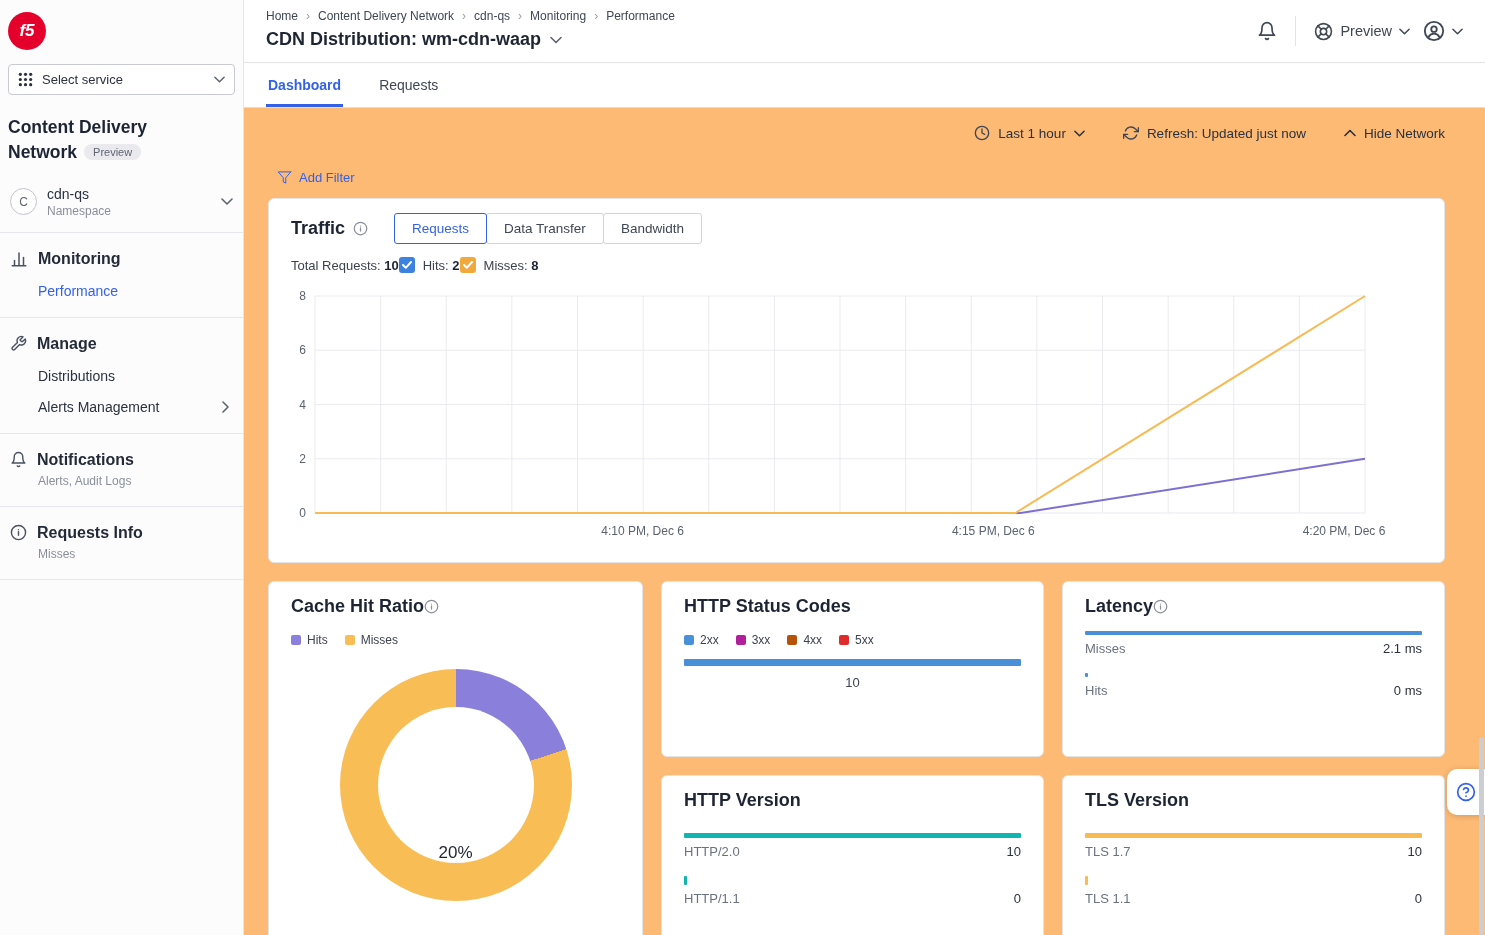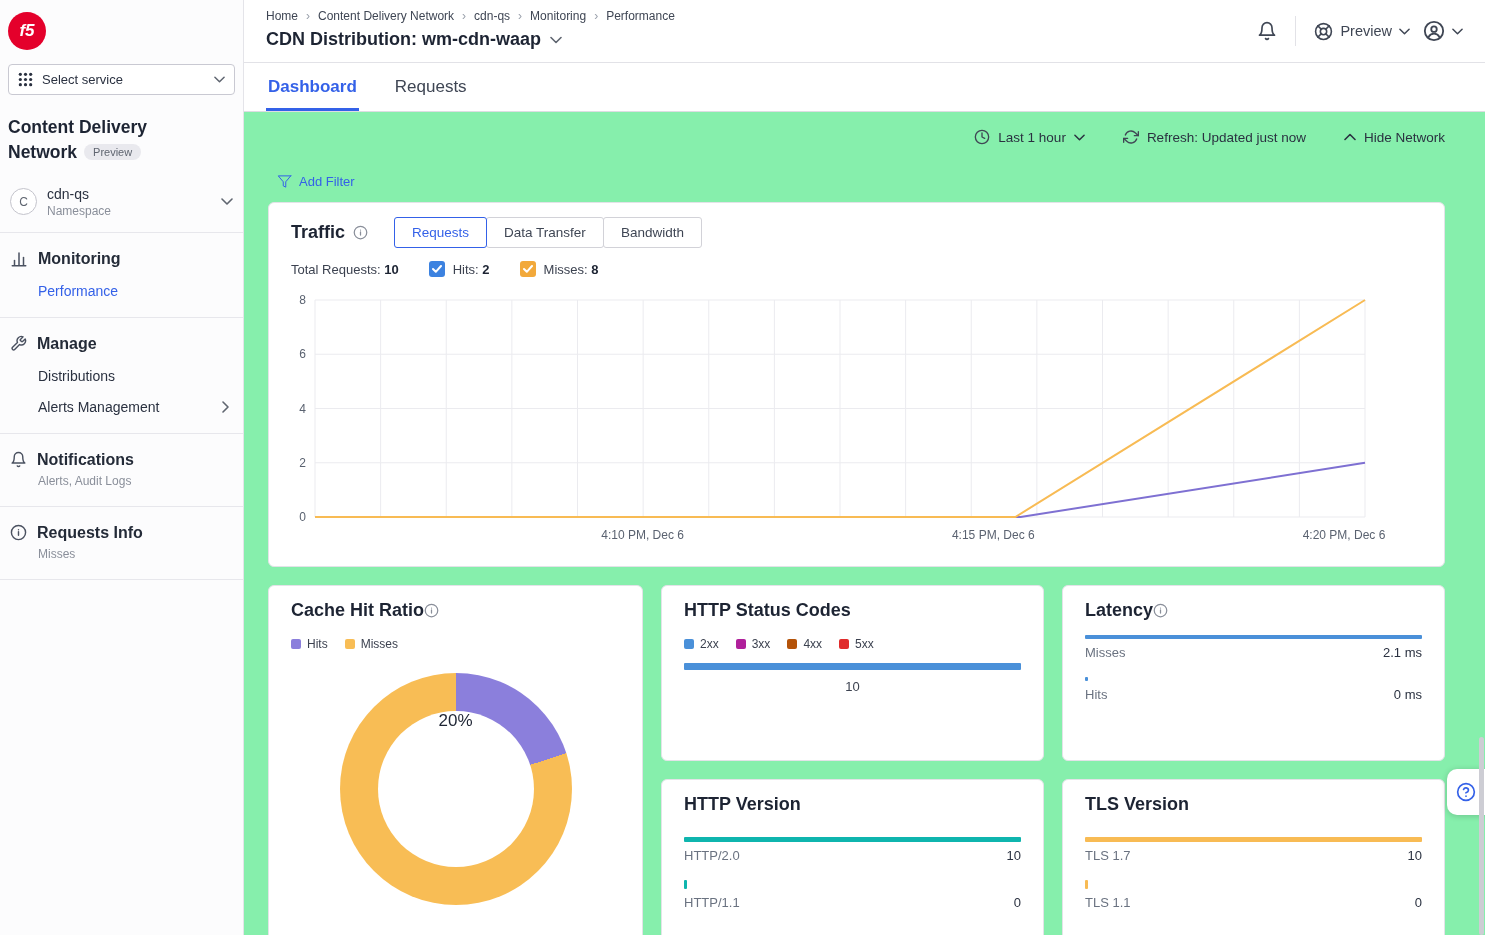--- a/index.html
+++ b/index.html
@@ -39,42 +39,42 @@
   .crumb.u{}
   .sep{color:#9aa0ab;font-size:12px}
   .page-title-row{display:flex;align-items:center;gap:9px;margin-top:6px}
   .page-title{font-size:18px;font-weight:700;color:#1d2433}
   .page-title-row .chev{color:#5f6570;cursor:pointer}
   .topbar-right{position:absolute;top:16px;right:22px;display:flex;align-items:center;gap:13px;color:#3f4654}
   .iconbtn{background:none;border:none;color:#3f4654;cursor:pointer;display:flex}
   .vdiv{width:1px;height:30px;background:#e2e2e7;margin:0 5px}
   .support,.account{display:flex;align-items:center;gap:7px;font-size:14.5px;cursor:pointer}
   .tabs{background:#fff;border-bottom:1px solid #dddde2;padding:0 22px;display:flex;gap:34px;flex-shrink:0}
-  .tab{padding:14px 2px 11px;font-size:17px;color:#3f4654;border-bottom:3px solid transparent;cursor:pointer}
+  .tab{padding:14px 2px 11px;font-size:14px;color:#3f4654;border-bottom:3px solid transparent;cursor:pointer}
   .tab.active{color:var(--accent,#3461e8);font-weight:600;border-bottom-color:var(--accent,#3461e8)}
 
-  .content{flex:1;background:#86efac;padding:17px 40px 12px 24px;overflow:hidden;min-height:0}
+  .content{flex:1;background:#fdba74;padding:17px 40px 12px 24px;overflow:hidden;min-height:0}
   .tb-row{display:flex;justify-content:flex-end;align-items:center;gap:38px;font-size:13.5px;color:#2a3140;margin-bottom:29px}
   .tool{display:flex;align-items:center;gap:8px;cursor:pointer}
   .tool .ticon{color:#3f4654;display:flex}
   .add-filter{display:inline-flex;align-items:center;gap:7px;color:var(--accent,#3461e8);font-size:13px;margin:0 0 13px 9px;cursor:pointer}
 
   .card{background:#fff;border:1px solid #e3e3e8;border-radius:6px;padding:14px 22px}
   .card-title{font-size:18px;font-weight:600;color:#1d2433;display:inline}
   .card-head{display:flex;align-items:center;}
   .info-ic{color:#8a8f9a;cursor:pointer;display:flex}
 
   
   .traffic-card{height:365px;margin-bottom:18px;overflow:hidden}
   .tc-head{display:flex;align-items:center;gap:8px}
   .seg{display:flex;margin-left:18px}
   .seg-btn{height:31px;padding:0 17px;font-size:13.5px;font-family:inherit;background:#fff;border:1px solid #d2d2d8;color:#3f4654;cursor:pointer;border-radius:3px;margin-left:-1px;position:relative}
   .seg-btn:first-child{margin-left:0}
   .seg-btn.active{border-color:var(--accent,#3461e8);color:var(--accent,#3461e8);z-index:1}
-  .tc-stats{display:flex;align-items:center;gap:30px;margin-top:13px;font-size:13px;color:#3c4250}
+  .tc-stats{display:flex;align-items:center;margin-top:13px;font-size:13px;color:#3c4250}
   .tc-stats b{font-weight:700;color:#1d2433}
   .chk{display:flex;align-items:center;gap:8px;cursor:pointer}
   .box{width:16px;height:16px;border-radius:3px;display:inline-flex;align-items:center;justify-content:center}
   .box.hits{background:var(--hits-checkbox,#3c82e0)}
   .box.misses{background:var(--misses-checkbox,#f2a93b)}
   .tc-chart{margin-top:8px}
   .tick-lab{font-size:12px;fill:#5a6270;font-family:"Liberation Sans",sans-serif}
 
   
   .grid{display:grid;grid-template-columns:375px 1fr 1fr;grid-template-rows:176px 380px;gap:18px}
@@ -83,21 +83,21 @@
   .latency-card{grid-column:3;grid-row:1;overflow:hidden}
   .httpver-card{grid-column:2;grid-row:2;overflow:hidden}
   .tlsver-card{grid-column:3;grid-row:2;overflow:hidden}
 
   .legend{display:flex;gap:17px;margin-top:16px;font-size:12px;color:#3c4250;align-items:center;flex-wrap:wrap}
   .legend-item{display:inline-flex;align-items:center;gap:6px}
   .legend-swatch{width:10px;height:10px;display:inline-block;border-radius:2px}
 
   .donut-wrap{display:flex;justify-content:center;margin-top:22px}
   .donut{width:232px;height:232px;border-radius:50%;position:relative}
-  .donut-hole{position:absolute;inset:38px;background:#fff;border-radius:50%;display:flex;align-items:flex-start;justify-content:center;font-size:17px;color:#1d2433}
+  .donut-hole{position:absolute;inset:38px;background:#fff;border-radius:50%;display:flex;align-items:flex-end;justify-content:center;font-size:17px;color:#1d2433}
 
   .hbar{height:7px;border-radius:1px;margin-top:12px;width:100%}
   .hbar-val{text-align:center;font-size:13px;color:#3c4250;margin-top:9px}
 
   .bl-row{margin-top:17px}
   .barlist .bl-row:first-child{margin-top:14px}
   .httpver-card .barlist .bl-row:first-child,.tlsver-card .barlist .bl-row:first-child{margin-top:22px}
   .bl-bar{height:5px;border-radius:1px}
   .bl-bar.tick{height:9px}
   .bl-labels{display:flex;justify-content:space-between;margin-top:6px;font-size:13px}

